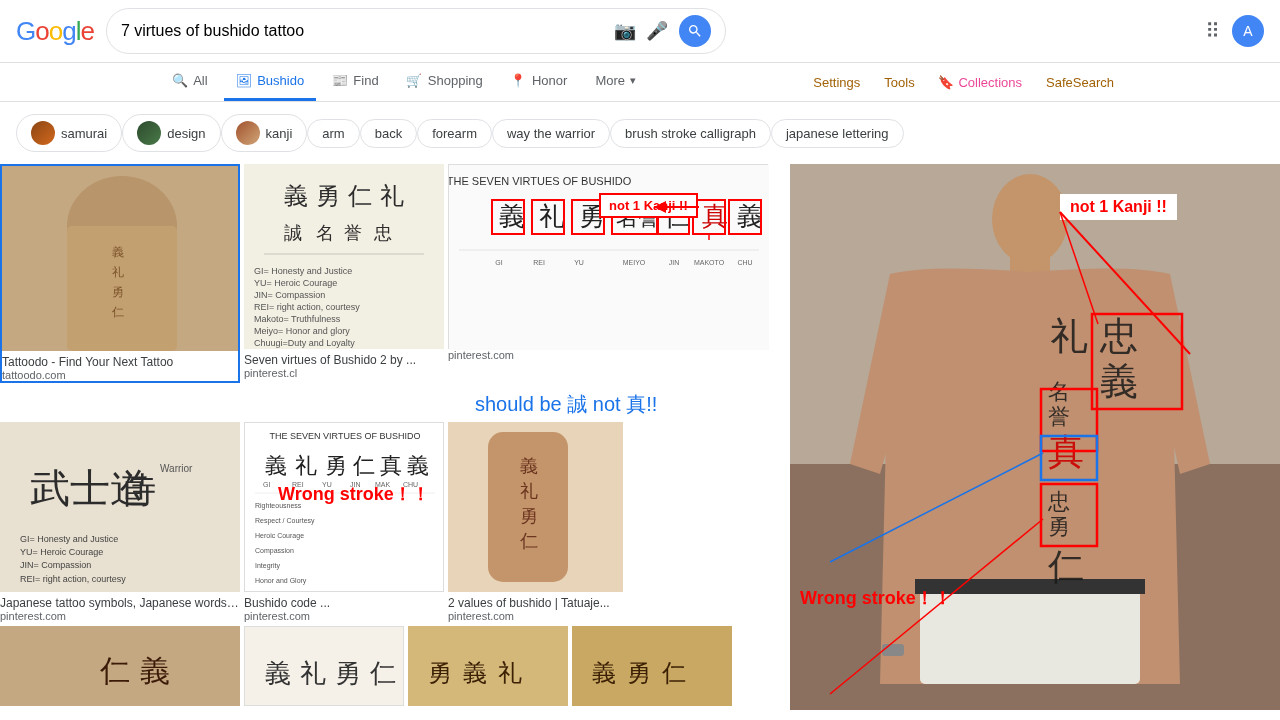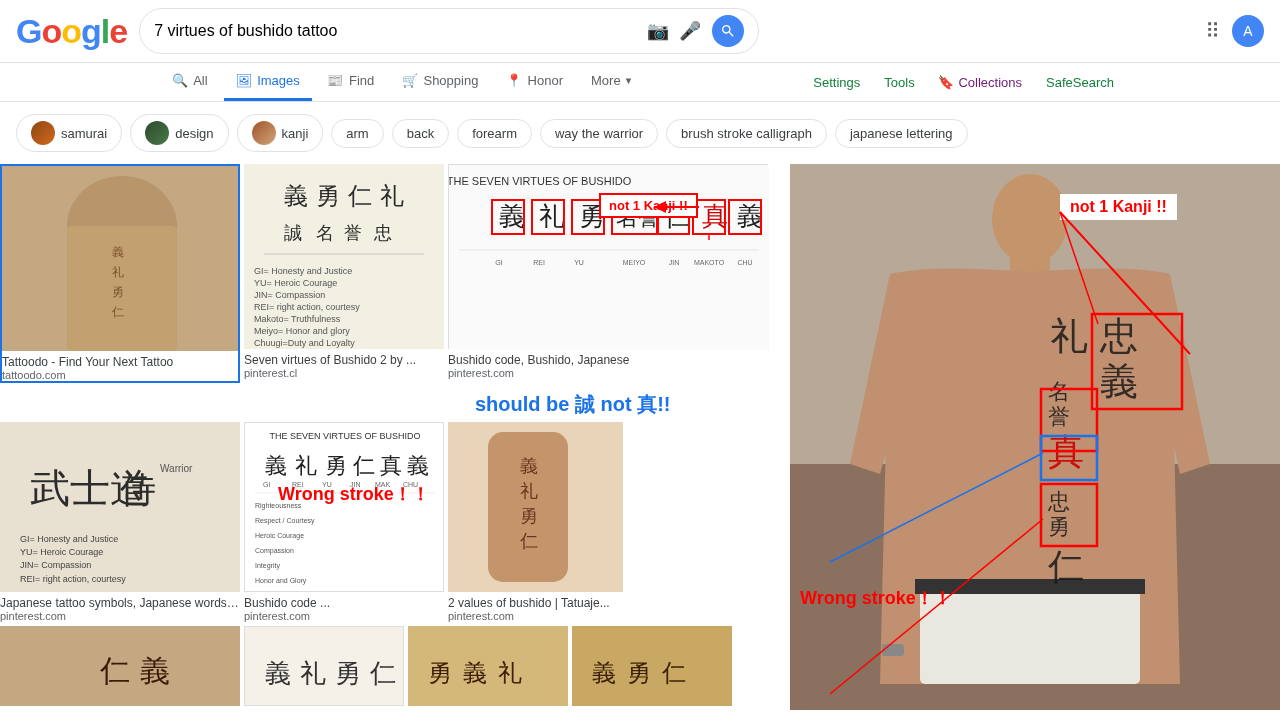--- a/index.html
+++ b/index.html
@@ -1,20 +1,20 @@
 <!DOCTYPE html>
 <html><head>
   <meta charset="utf-8">
   <style>
     * { box-sizing: border-box; margin: 0; padding: 0; }
     body { font-family: Arial, sans-serif; background: #fff; width: 1280px; overflow-x: hidden; }
 
     
     .header { display: flex; align-items: center; padding: 8px 16px; border-bottom: 1px solid #e0e0e0; gap: 12px; }
-    .google-logo { font-size: 34px; font-weight: bold; color: #4285f4; letter-spacing: -1px; flex-shrink: 0; }
+    .google-logo { font-size: 26px; font-weight: normal; color: #4285f4; letter-spacing: -1px; flex-shrink: 0; }
     .google-logo span:nth-child(1) { color: #4285f4; }
     .google-logo span:nth-child(2) { color: #ea4335; }
     .google-logo span:nth-child(3) { color: #fbbc05; }
     .google-logo span:nth-child(4) { color: #4285f4; }
     .google-logo span:nth-child(5) { color: #34a853; }
     .google-logo span:nth-child(6) { color: #ea4335; }
 
     .search-bar { display: flex; align-items: center; border: 1px solid #dfe1e5; border-radius: 24px; padding: 6px 14px; flex: 1; max-width: 620px; gap: 8px; }
     .search-input { border: none; outline: none; font-size: 16px; flex: 1; }
     .search-icons { display: flex; gap: 10px; align-items: center; }
@@ -22,24 +22,24 @@
     .search-icon-btn { background: #4285f4; border: none; border-radius: 50%; width: 32px; height: 32px; display: flex; align-items: center; justify-content: center; cursor: pointer; color: white; font-size: 16px; }
 
     .header-right { margin-left: auto; display: flex; align-items: center; gap: 12px; }
     .grid-icon { color: #5f6368; font-size: 20px; cursor: pointer; }
 
     
     .nav-tabs { display: flex; align-items: center; padding: 0 160px; border-bottom: 1px solid #e0e0e0; gap: 4px; }
     .nav-tab { display: flex; align-items: center; gap: 5px; padding: 10px 12px; font-size: 13px; color: #5f6368; cursor: pointer; border-bottom: 3px solid transparent; text-decoration: none; }
     .nav-tab.active { color: #1a73e8; border-bottom: 3px solid #1a73e8; }
     .nav-settings { margin-left: auto; display: flex; gap: 12px; }
-    .nav-settings a { font-size: 13px; color: #15803d; cursor: pointer; text-decoration: none; padding: 10px 6px; }
+    .nav-settings a { font-size: 13px; color: #a16207; cursor: pointer; text-decoration: none; padding: 10px 6px; }
 
     
-    .filter-row { display: flex; align-items: center; padding: 12px 16px; gap: 8px; overflow-x: hidden; }
+    .filter-row { display: flex; align-items: center; padding: 12px 16px; overflow-x: hidden; }
     .filter-chip { display: flex; align-items: center; gap: 6px; border: 1px solid #dfe1e5; border-radius: 20px; padding: 6px 14px; font-size: 13px; color: #3c4043; cursor: pointer; white-space: nowrap; background: #fff; }
     .filter-chip-thumb { width: 24px; height: 24px; border-radius: 50%; background: #ccc; display: inline-block; overflow: hidden; flex-shrink: 0; }
 
     .img-card { cursor: pointer; }
     .img-card.featured { border: 2px solid #1a73e8; }
     .img-thumb { width: 100%; background: #e8e8e8; overflow: hidden; position: relative; }
     .img-title { font-size: 12px; color: #3c4043; margin-top: 4px; overflow: hidden; text-overflow: ellipsis; white-space: nowrap; }
     .img-source { font-size: 11px; color: #5f6368; }
 
     
@@ -79,42 +79,42 @@
   </div>
 </div>
 
 <div class="nav-tabs">
   <a class="nav-tab">
     <span>🔍</span>
     <span>All</span>
   </a>
   <a class="nav-tab active">
     <span>🖼</span>
-    <span>Images</span>
+    <span>Bushido</span>
   </a>
   <a class="nav-tab">
     <span>📰</span>
     <span>Find</span>
   </a>
   <a class="nav-tab">
     <span>🛒</span>
     <span>Shopping</span>
   </a>
   <a class="nav-tab">
     <span>📍</span>
     <span>Honor</span>
   </a>
   <a class="nav-tab">
     <span>More</span>
     <span style="font-size:11px;">▾</span>
   </a>
   <div class="nav-settings">
     <a>Settings</a>
     <a>Tools</a>
-    <a style="color:#701a75;">🔖 <span>Collections</span></a>
+    <a style="color:#ec4899;">🔖 <span>Collections</span></a>
     <a>SafeSearch</a>
   </div>
 </div>
 
 <div class="filter-row">
 
   <div class="filter-chip">
     <div class="filter-chip-thumb thumb-samurai"></div>
     <span>samurai</span>
   </div>
@@ -244,27 +244,26 @@
           
           <svg style="position:absolute;top:0;left:0;pointer-events:none;" width="320" height="185">
             <line x1="250" y1="42" x2="205" y2="42" stroke="red" stroke-width="2" marker-end="url(#arr)"></line>
             <defs>
                 <marker id="arr" markerWidth="6" markerHeight="6" refX="6" refY="3" orient="auto">
                   <path d="M0,0 L6,3 L0,6 Z" fill="red"></path>
                 </marker>
               </defs>
           </svg>
         </div>
-        <div class="img-title">Bushido code, Bushido, Japanese</div>
         <div class="img-source">pinterest.com</div>
       </div>
 
     </div>
 
-    <div style="padding: 4px 0 4px 475px; font-size:20px; font-weight:bold; color:#1a73e8;">should be 誠 not 真!!</div>
+    <div style="padding: 4px 0 4px 475px; font-size:20px; font-weight:normal; color:#1a73e8;">should be 誠 not 真!!</div>
 
     <div class="row-cards">
 
       <div class="img-card" style="width:240px;">
         <div class="img-thumb" style="height:170px; background:#e8e0d0; overflow:hidden;">
           <svg width="240" height="170">
             <rect width="240" height="170" fill="#e8e0d0"></rect>
             <text x="30" y="80" font-size="40" font-family="serif" fill="#2c2c2c">武士道</text>
             <text x="120" y="80" font-size="36" font-family="serif" fill="#2c2c2c">侍</text>
             <text x="160" y="50" font-size="10" fill="#555">Warrior</text>

